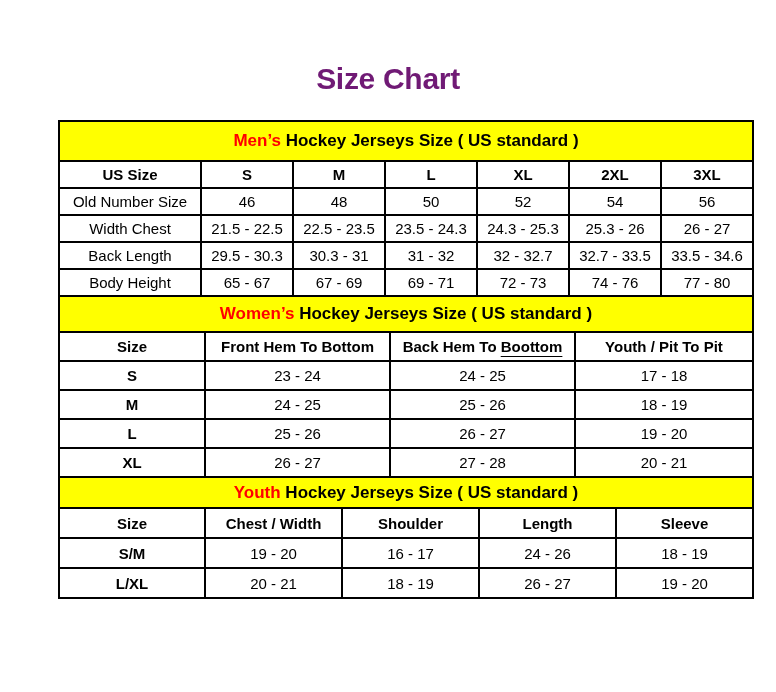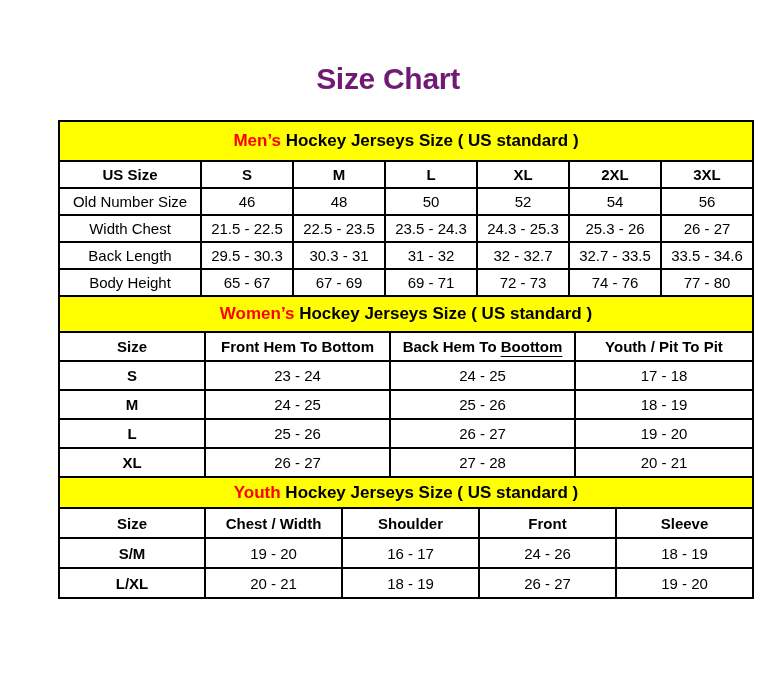--- a/index.html
+++ b/index.html
@@ -182,21 +182,21 @@
           <col>
           <col>
           <col>
           <col>
       </colgroup>
       <tbody>
           <tr>
         <th>Size</th>
         <th>Chest / Width</th>
         <th>Shoulder</th>
-        <th>Front</th>
+        <th>Length</th>
         <th>Sleeve</th>
       </tr>
       <tr>
         <td class="bold">S/M</td>
         <td>19 - 20</td>
         <td>16 - 17</td>
         <td>24 - 26</td>
         <td>18 - 19</td>
       </tr>
       <tr>

